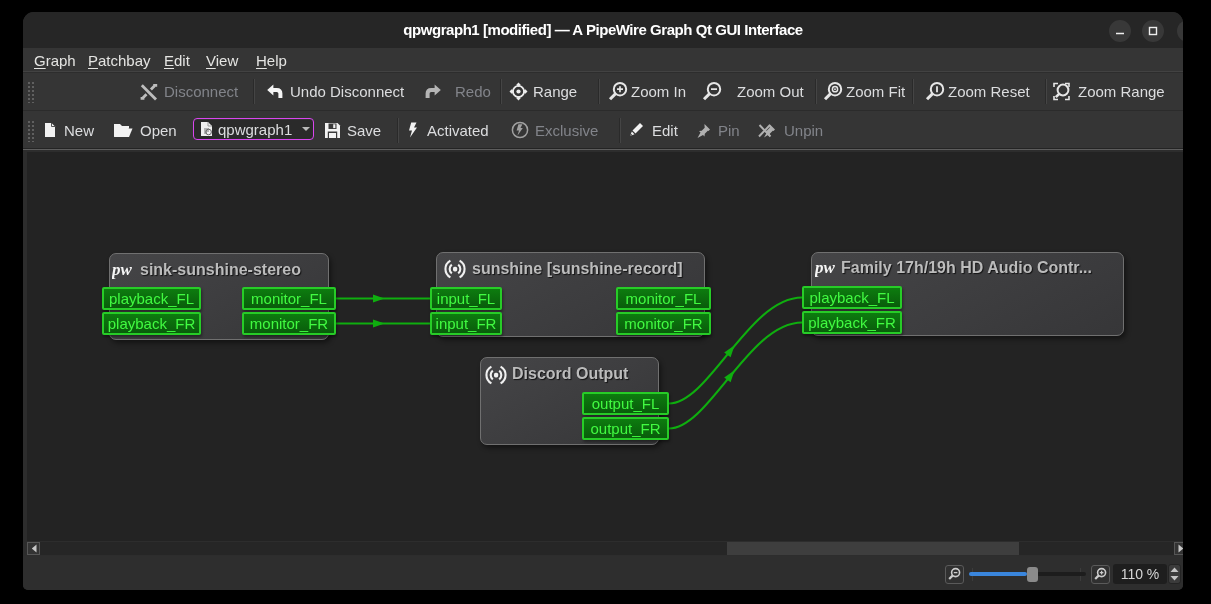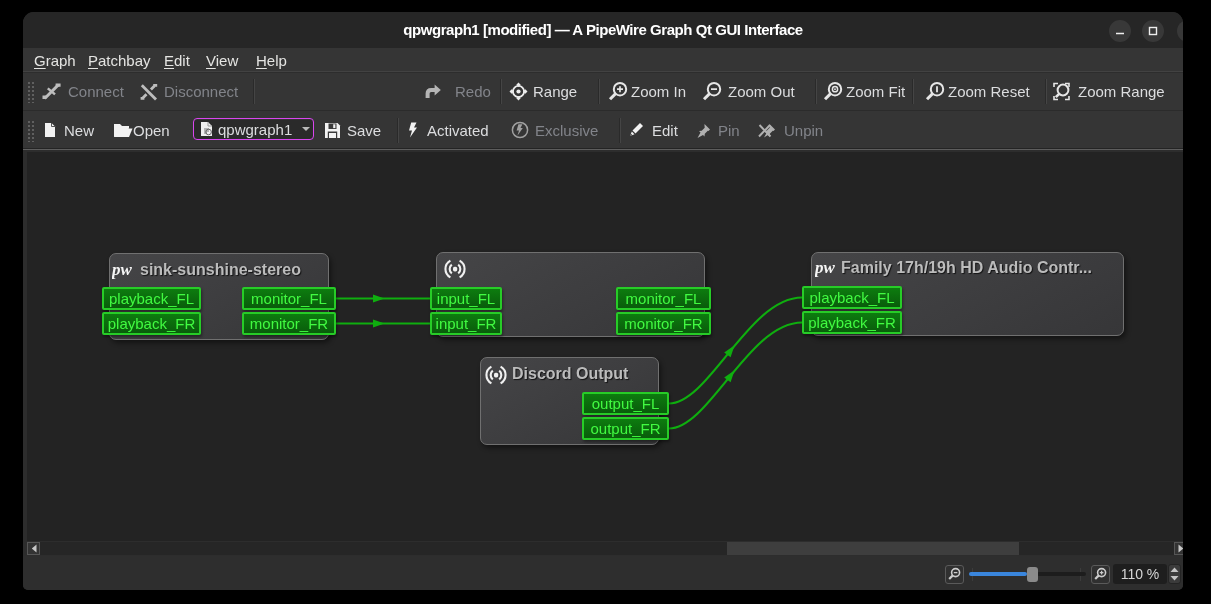--- a/index.html
+++ b/index.html
@@ -80,38 +80,36 @@
   </div>
   <div id="menubar">
     <div class="mitem" style="left:11px;"><u>G</u>raph</div>
     <div class="mitem" style="left:65px;"><u>P</u>atchbay</div>
     <div class="mitem" style="left:141px;"><u>E</u>dit</div>
     <div class="mitem" style="left:183px;"><u>V</u>iew</div>
     <div class="mitem" style="left:233px;"><u>H</u>elp</div>
   </div>
   <div id="tb1">
     <div class="handle"></div>
-    <div class="titem dis" style="left:19px; gap:7px;">
-      <svg width="19" height="19" viewBox="0 0 19 19">
-        <path d="M0.5 15.2 H4.2" stroke="#bdbdbd" stroke-width="3.4" fill="none"></path>
-        <path d="M2.7 16.5 L16.3 2.9" stroke="#bdbdbd" stroke-width="2.9" fill="none"></path>
-        <path d="M13.6 3.2 H18.6" stroke="#bdbdbd" stroke-width="3.2" fill="none"></path>
-        <path d="M5.8 6.4 L13 12.4" stroke="#bdbdbd" stroke-width="2.5" fill="none"></path>
-      </svg>
-        <span>Connect</span>
-      </div>
     <div class="titem dis" style="left:117px; gap:6px;">
       <svg width="18" height="18" viewBox="0 0 18 18">
         <path d="M1.8 2.2 L16 16.4" stroke="#bdbdbd" stroke-width="2.8" fill="none"></path>
         <path d="M10.9 6.4 L14.4 2.9 M13.2 2.3 H17.2" stroke="#bdbdbd" stroke-width="2.8" fill="none"></path>
         <path d="M6.5 11.2 L3 14.7 M0.6 15.4 H4.4" stroke="#bdbdbd" stroke-width="2.8" fill="none"></path>
       </svg>
         <span>Disconnect</span>
       </div>
     <div class="tsep" style="left:230px;"></div>
+    <div class="titem" style="left:244px; gap:7px;">
+      <svg width="16" height="15" viewBox="0 0 16 15">
+        <path d="M0.2 6 L6.4 0.4 L6.4 11.6 Z" fill="#f5f5f5"></path>
+        <path d="M5 6 H9.8 Q13.4 6 13.4 9.6 V14" stroke="#f5f5f5" stroke-width="4" fill="none"></path>
+      </svg>
+        <span>Undo Disconnect</span>
+      </div>
     <div class="titem dis" style="left:402px; gap:14px;">
       <svg width="16" height="15" viewBox="0 0 16 15">
         <path d="M15.8 6 L9.6 0.4 L9.6 11.6 Z" fill="#b5b5b5"></path>
         <path d="M11 6 H6.2 Q2.6 6 2.6 9.6 V14" stroke="#b5b5b5" stroke-width="4" fill="none"></path>
       </svg>
         <span>Redo</span>
       </div>
     <div class="tsep" style="left:477px;"></div>
     <div class="titem" style="left:486px; gap:5px;">
       <svg width="19" height="19" viewBox="0 0 19 19">
@@ -123,21 +121,21 @@
       </div>
     <div class="tsep" style="left:575px;"></div>
     <div class="titem" style="left:584px; gap:2px;">
       <svg width="22" height="22" viewBox="0 0 22 22">
         <circle cx="13" cy="8.2" r="6.2" fill="none" stroke="#e6e6e6" stroke-width="2"></circle>
         <path d="M8.6 12.6 L3 18.2" stroke="#e6e6e6" stroke-width="3"></path>
         <path d="M13 5.2 V11.2 M10 8.2 H16" stroke="#e6e6e6" stroke-width="1.7"></path>
       </svg>
         <span>Zoom In</span>
       </div>
-    <div class="titem" style="left:678px; gap:5px;">
+    <div class="titem" style="left:678px; gap:14px;">
       <svg width="22" height="22" viewBox="0 0 22 22">
         <circle cx="13" cy="8.2" r="6.2" fill="none" stroke="#e6e6e6" stroke-width="2"></circle>
         <path d="M8.6 12.6 L3 18.2" stroke="#e6e6e6" stroke-width="3"></path>
         <path d="M10 8.2 H16" stroke="#e6e6e6" stroke-width="1.7"></path>
       </svg>
         <span>Zoom Out</span>
       </div>
     <div class="tsep" style="left:792px;"></div>
     <div class="titem" style="left:799px; gap:2px;text-align:center;">
       <svg width="22" height="22" viewBox="0 0 22 22">
@@ -170,21 +168,21 @@
   <div id="tbsep"></div>
   <div id="tb2">
     <div class="handle" style="top:9px;"></div>
     <div class="titem" style="left:21px; gap:8px;">
       <svg width="12" height="16" viewBox="0 0 12 16">
         <path d="M1 1 H7.5 L11 4.5 V15 H1 Z" fill="#f2f2f2"></path>
         <path d="M7.5 1 L7.5 4.5 H11" fill="none" stroke="#555555" stroke-width="1"></path>
       </svg>
         <span>New</span>
       </div>
-    <div class="titem" style="left:90px; ">
+    <div class="titem" style="left:90px; gap:7px;">
       <svg width="20" height="16" viewBox="0 0 20 16">
         <path d="M1 15 V2 H7 L9 4 H16 V6.5" fill="#f2f2f2"></path>
         <path d="M1 15 L4.5 6.5 H19.5 L16 15 Z" fill="#f2f2f2"></path>
       </svg>
         <span>Open</span>
       </div>
     <div style="position:absolute; left:170px; top:7px; width:121px; height:22px;
         background:#2a2a2a; border:1px solid #d946ef; border-radius:4px;
         box-shadow:inset 0 1px 0 rgba(255,255,255,0.05); display:flex; align-items:center;">
       <svg width="13" height="16" viewBox="0 0 13 16" style="margin-left:6px;">
@@ -267,20 +265,21 @@
     <div class="ntitle" style="left:113px; top:109px;">sink-sunshine-stereo</div>
     <svg width="24" height="17" viewBox="0 0 24 17" style="position:absolute;left:85px;top:110px;">
       <text x="0" y="13" font-family="Liberation Serif" font-size="17" font-weight="bold" font-style="italic" fill="#f5f5f5">pw</text>
     </svg>
     <div class="port" style="left:75px; top:135px; width:99px;">playback_FL</div>
     <div class="port" style="left:75px; top:160px; width:99px;">playback_FR</div>
     <div class="port" style="left:215px; top:135px; width:94px;">monitor_FL</div>
     <div class="port" style="left:215px; top:160px; width:94px;">monitor_FR</div>
 
     <div class="node" style="left:409px; top:100px; width:269px; height:85px;"></div>
+    <div class="ntitle" style="left:445px; top:108px;">sunshine [sunshine-record]</div>
     <svg width="22" height="20" viewBox="0 0 22 20" style="position:absolute;left:417px;top:107px;">
       <rect x="9" y="7.8" width="4.2" height="4.6" rx="1.6" fill="#f0f0f0"></rect>
       <path d="M7.8 5.6 A5.6 5.6 0 0 0 7.8 14.4 M14.2 5.6 A5.6 5.6 0 0 1 14.2 14.4 M6.4 1.6 A9.6 9.6 0 0 0 6.4 18.4 M15.6 1.6 A9.6 9.6 0 0 1 15.6 18.4" stroke="#f0f0f0" stroke-width="2.1" fill="none"></path>
     </svg>
     <div class="port" style="left:403px; top:135px; width:72px;">input_FL</div>
     <div class="port" style="left:403px; top:160px; width:72px;">input_FR</div>
     <div class="port" style="left:589px; top:135px; width:95px;">monitor_FL</div>
     <div class="port" style="left:589px; top:160px; width:95px;">monitor_FR</div>
 
     <div class="node" style="left:784px; top:100px; width:313px; height:84px;"></div>

